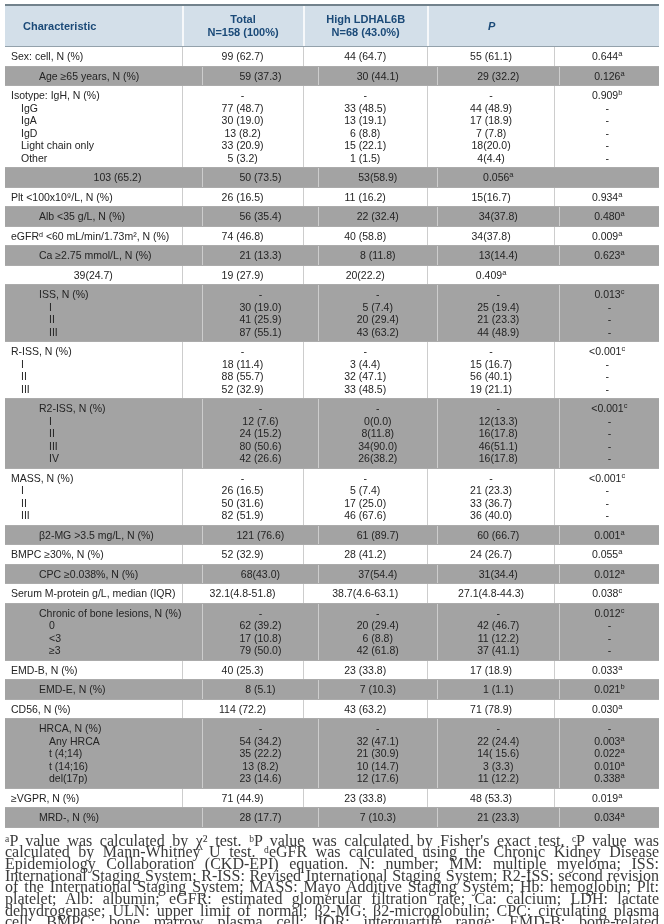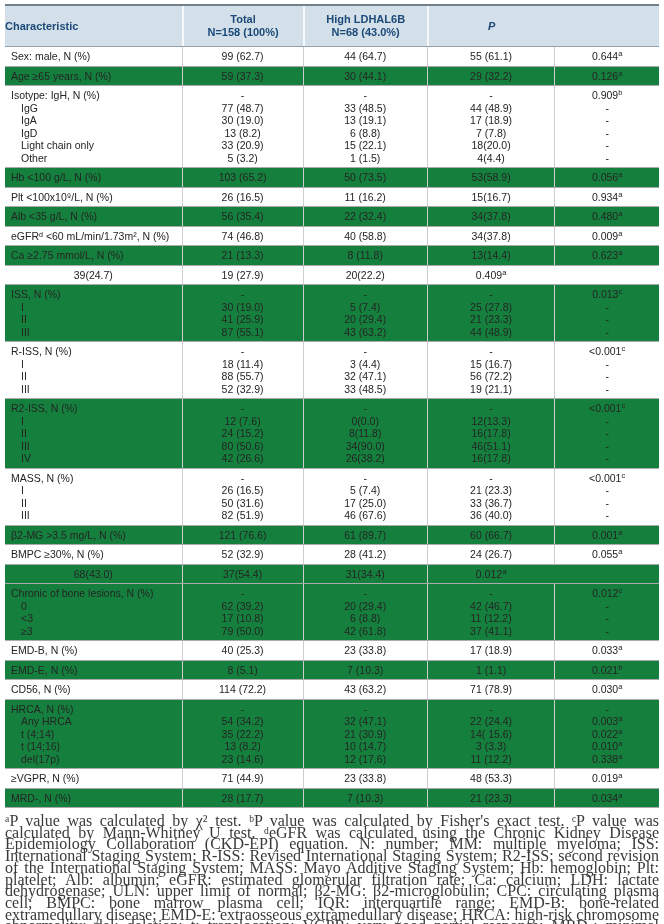--- a/index.html
+++ b/index.html
@@ -4,24 +4,24 @@
 <style>
   * { margin:0; padding:0; box-sizing:border-box; }
   html,body { width:664px; height:924px; background:#ffffff; overflow:hidden;
     font-family:"Liberation Sans","DejaVu Sans",sans-serif; }
   .table-wrap { margin:4px 5px 0 5px; border-top:2px solid #72828c; border-bottom:1px solid #a9a9a9; }
   .thead { display:grid; grid-template-columns:27% 18.5% 19% 19.5% 16%;
     background:#d3dfe9; border-bottom:1px solid #93a1ab; }
   .th { color:#1b4a78; font-weight:bold; font-size:11px; line-height:13px;
     text-align:center; padding:7px 2px; display:flex; flex-direction:column; justify-content:center; min-height:40px; }
   .th + .th { border-left:2px solid #f6f8fa; }
-  .th.first { align-items:flex-start; text-align:left; padding-left:0; }
+  .th.first { align-items:flex-start; text-align:left; padding-left:18px; }
   .th .it { font-style:italic; }
   .tbody .group { display:grid; grid-template-columns:27% 18.5% 19% 19.5% 16%; background:#ffffff; }
-  .tbody .group.gray { background:#15803d; }
+  .tbody .group.gray { background:#a3a3a3;padding-left:28px; }
   .tbody .group + .group { border-top:1px solid #ababab; }
   .gcol { padding:3px 0; }
   .gcol + .gcol { border-left:1px solid #cdcdcd; }
   .line { font-size:10.5px; line-height:12.5px; color:#242424; white-space:nowrap; }
   .gcol.labels .line { padding-left:6px; text-align:left; }
   .gcol.labels .line.indent { padding-left:16px; }
   .gcol.vals .line { text-align:center; }
   sup.ps { font-size:7.5px; line-height:0; vertical-align:super; }
   .footnote { margin:7px 5px 0 5px; font-size:16px; line-height:11.7px;
     text-align:justify; color:#3a3a3a;font-family:Liberation Serif, serif; }
@@ -42,21 +42,21 @@
       <span>High LDHAL6B</span>
       <span>N=68 (43.0%)</span>
     </div>
     <div class="th">
       <span class="it">P</span>
     </div>
   </div>
   <div class="tbody">
       <div class="group">
         <div class="gcol labels">
-          <div class="line">Sex: male, N (%)</div>
+          <div class="line">Sex: cell, N (%)</div>
         </div>
         <div class="gcol vals">
           <div class="line">99 (62.7)</div>
         </div>
         <div class="gcol vals">
           <div class="line">44 (64.7)</div>
         </div>
         <div class="gcol vals">
           <div class="line">55 (61.1)</div>
         </div>
@@ -117,23 +117,20 @@
         <div class="gcol vals">
           <div class="line">0.909<sup class="ps">b</sup></div>
           <div class="line">-</div>
           <div class="line">-</div>
           <div class="line">-</div>
           <div class="line">-</div>
           <div class="line">-</div>
         </div>
       </div>
       <div class="group gray">
-        <div class="gcol labels">
-          <div class="line">Hb &lt;100 g/L, N (%)</div>
-        </div>
         <div class="gcol vals">
           <div class="line">103 (65.2)</div>
         </div>
         <div class="gcol vals">
           <div class="line">50 (73.5)</div>
         </div>
         <div class="gcol vals">
           <div class="line">53(58.9)</div>
         </div>
         <div class="gcol vals">
@@ -236,21 +233,21 @@
           <div class="line">87 (55.1)</div>
         </div>
         <div class="gcol vals">
           <div class="line">-</div>
           <div class="line">5 (7.4)</div>
           <div class="line">20 (29.4)</div>
           <div class="line">43 (63.2)</div>
         </div>
         <div class="gcol vals">
           <div class="line">-</div>
-          <div class="line">25 (27.8)</div>
+          <div class="line">25 (19.4)</div>
           <div class="line">21 (23.3)</div>
           <div class="line">44 (48.9)</div>
         </div>
         <div class="gcol vals">
           <div class="line">0.013<sup class="ps">c</sup></div>
           <div class="line">-</div>
           <div class="line">-</div>
           <div class="line">-</div>
         </div>
       </div>
@@ -269,21 +266,21 @@
         </div>
         <div class="gcol vals">
           <div class="line">-</div>
           <div class="line">3 (4.4)</div>
           <div class="line">32 (47.1)</div>
           <div class="line">33 (48.5)</div>
         </div>
         <div class="gcol vals">
           <div class="line">-</div>
           <div class="line">15 (16.7)</div>
-          <div class="line">56 (72.2)</div>
+          <div class="line">56 (40.1)</div>
           <div class="line">19 (21.1)</div>
         </div>
         <div class="gcol vals">
           <div class="line">&lt;0.001<sup class="ps">c</sup></div>
           <div class="line">-</div>
           <div class="line">-</div>
           <div class="line">-</div>
         </div>
       </div>
       <div class="group gray">
@@ -383,31 +380,51 @@
           <div class="line">28 (41.2)</div>
         </div>
         <div class="gcol vals">
           <div class="line">24 (26.7)</div>
         </div>
         <div class="gcol vals">
           <div class="line">0.055<sup class="ps">a</sup></div>
         </div>
       </div>
       <div class="group gray">
+        <div class="gcol labels">
+          <div class="line">CPC ≥0.038%, N (%)</div>
+        </div>
         <div class="gcol vals">
           <div class="line">68(43.0)</div>
         </div>
         <div class="gcol vals">
           <div class="line">37(54.4)</div>
         </div>
         <div class="gcol vals">
           <div class="line">31(34.4)</div>
         </div>
         <div class="gcol vals">
           <div class="line">0.012<sup class="ps">a</sup></div>
+        </div>
+      </div>
+      <div class="group">
+        <div class="gcol labels">
+          <div class="line">Serum M-protein g/L, median (IQR)</div>
+        </div>
+        <div class="gcol vals">
+          <div class="line">32.1(4.8-51.8)</div>
+        </div>
+        <div class="gcol vals">
+          <div class="line">38.7(4.6-63.1)</div>
+        </div>
+        <div class="gcol vals">
+          <div class="line">27.1(4.8-44.3)</div>
+        </div>
+        <div class="gcol vals">
+          <div class="line">0.038<sup class="ps">c</sup></div>
         </div>
       </div>
       <div class="group gray">
         <div class="gcol labels">
           <div class="line">Chronic of bone lesions, N (%)</div>
           <div class="line indent">0</div>
           <div class="line indent">&lt;3</div>
           <div class="line indent">≥3</div>
         </div>
         <div class="gcol vals">

